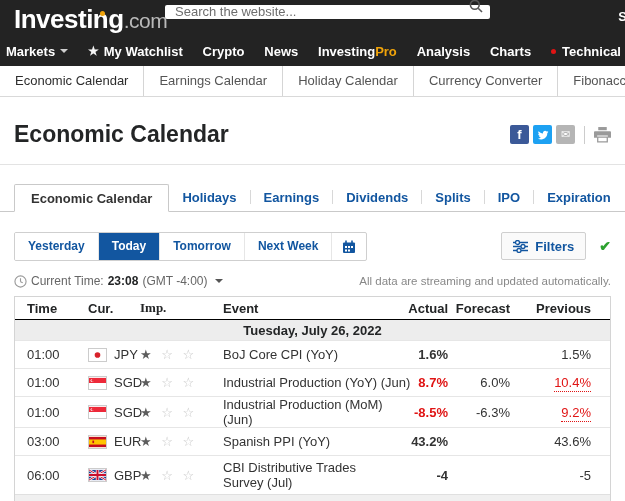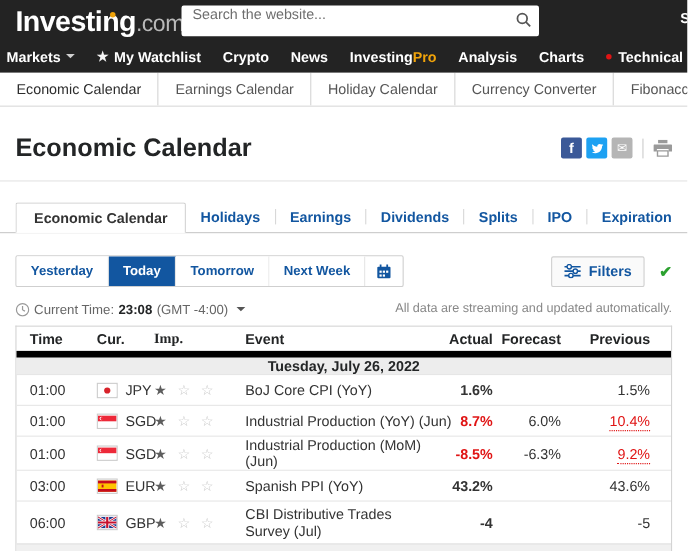--- a/index.html
+++ b/index.html
@@ -4,21 +4,21 @@
 <style>
   * { margin:0; padding:0; box-sizing:border-box; }
   html,body { width:625px; height:501px; overflow:hidden; background:#fff;
     font-family:"Liberation Sans", sans-serif; }
 
   
   .topbar { background:#232323; height:66px; position:relative; color:#fff; }
   .logo { position:absolute; left:14px; top:4px; font-size:26px; font-weight:bold; letter-spacing:-0.5px; cursor:pointer; }
   .logo-suffix { font-weight:normal; font-size:21px; color:#b9b9b9; }
   .logo-tittle { position:absolute; left:86px; top:7px; width:5px; height:5px; border-radius:50%; background:#f0a30a; }
-  .searchbox { position:absolute; left:165px; top:5px; width:325px; height:28px; background:#fff; border-radius:2px; display:flex; align-items:flex-start; }
+  .searchbox { position:absolute; left:165px; top:5px; width:325px; height:14px; background:#fff; border-radius:2px; display:flex; align-items:flex-end; }
   .searchbox input { flex:1; border:none; outline:none; background:transparent; font-size:13px; color:#444; padding:0 6px 0 10px; font-family:"Liberation Sans",sans-serif; }
   .searchbox input::placeholder { color:#6e6e6e; }
   .search-btn { width:28px; height:26px; display:flex; align-items:center; justify-content:center; cursor:pointer; }
   .signin { position:absolute; right:-2px; top:9px; font-size:13px; font-weight:bold; color:#fff; }
   .mainnav { position:absolute; left:0; right:0; top:36px; height:30px; display:flex; align-items:center; padding:0 4px 0 6px; justify-content:space-between; }
   .mainnav .nav-item { font-size:13px; font-weight:bold; color:#fff; cursor:pointer; display:flex; align-items:center; white-space:nowrap; }
   .caret { display:inline-block; margin-left:5px; width:0; height:0; border-left:4px solid transparent; border-right:4px solid transparent; border-top:4px solid #cfcfcf; }
   .nav-star { color:#f5f5f5; font-size:12px; margin-right:5px; }
   .pro-orange { color:#f0a30a; }
   .red-dot { width:5px; height:5px; border-radius:50%; background:#e01414; display:inline-block; margin-right:6px; }
@@ -40,21 +40,21 @@
   .share-divider { width:1px; height:18px; background:#ccc; margin:0 5px; }
   .title-rule { margin-top:16px; border-bottom:1px solid #e3e3e3; }
 
   
   .tabs { margin-top:18px; padding-left:14px; border-bottom:1px solid #c9c9c9; display:flex; align-items:flex-end; height:29px; }
   .tab-active { border:1px solid #c9c9c9; border-bottom:1px solid #fff; margin-bottom:-1px; background:#fff; color:#333; font-size:13px; font-weight:bold; padding:0 16px; line-height:27px; height:28px; border-radius:2px 2px 0 0; cursor:default; }
   .tab-link { color:#1256a0; font-size:13px; font-weight:bold; padding:0 13px; line-height:26px; cursor:pointer; }
   .tab-sep { width:1px; height:14px; background:#d8d8d8; margin-bottom:7px; }
 
   
-  .controls { margin:20px 14px 0; display:flex; align-items:center; justify-content:space-between; }
+  .controls { margin:20px 14px 0; display:flex; align-items:flex-start; justify-content:space-between; }
   .range-group { display:inline-flex; border:1px solid #cfcfcf; border-radius:2px; overflow:hidden; background:#fff; }
   .range-btn { font-size:12px; font-weight:bold; color:#1256a0; padding:0 13px; line-height:27px; height:27px; border-right:1px solid #e6e6e6; cursor:pointer; white-space:nowrap; background:#fff; }
   .range-btn.active { background:#1256a0; color:#fff; }
   .range-cal { display:flex; align-items:center; padding:0 10px; cursor:pointer; }
   .right-controls { display:flex; align-items:center; }
   .filters-btn { display:flex; align-items:center; gap:7px; border:1px solid #cfcfcf; border-radius:2px; background:#fafafa; height:28px; padding:0 11px; font-size:13px; font-weight:bold; color:#1256a0; cursor:pointer; }
   .green-check { color:#2ca12f; font-size:14px; font-weight:bold; margin-left:13px; text-shadow:0 0 1px #fff; }
 
   
   .info-row { margin:13px 14px 0; display:flex; align-items:center; justify-content:space-between; font-size:12px; color:#666; }
@@ -75,21 +75,21 @@
   .cell.imp { padding-left:6px; letter-spacing:3px; font-size:13px; color:#c8c8c8; }
   .cell.imp::first-letter { color:#5d5d5d; }
   .cell.event { padding-left:15px; line-height:15px; }
   .event span.wrap { display:inline-block; max-width:178px; }
   .event span.oneline { white-space:nowrap; }
   .cell.num { text-align:right; }
   .cell.prev { padding-right:19px; }
   .val.bold { font-weight:bold; }
   .val.red { color:#e01414; }
   .val.dotted { border-bottom:1px dotted #e01414; padding-bottom:1px; }
-  .date-row { height:21px; background:#ededed; border-top:6px solid #000000; display:flex; align-items:center; justify-content:center; font-size:13px; font-weight:bold; color:#232526; }
+  .date-row { height:21px; background:#ededed; border-top:1px solid #000000; display:flex; align-items:center; justify-content:center; font-size:13px; font-weight:bold; color:#232526; }
   .partial-row { height:7px; background:#f0f0f0; border-top:1px solid #e0e0e0; }
   .flag { display:inline-block; border:1px solid #ccc; line-height:0; margin-right:7px; }
   .ccode { font-size:13px; color:#333; }
 </style>
 </head>
 <body>
 
 <header class="topbar">
   <div class="logo">
     <span>Investing</span><span class="logo-suffix">.com</span>

